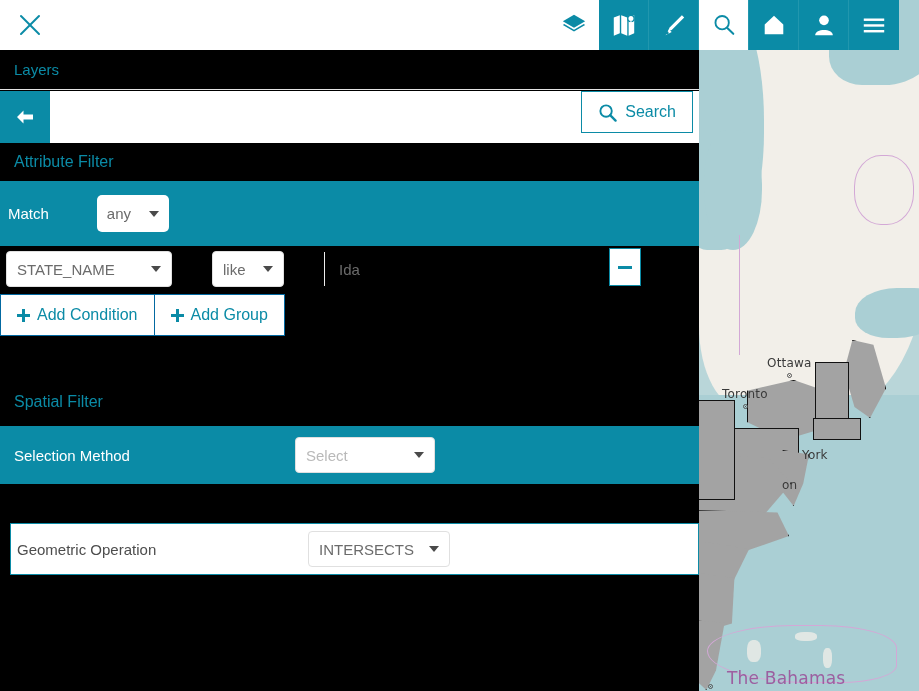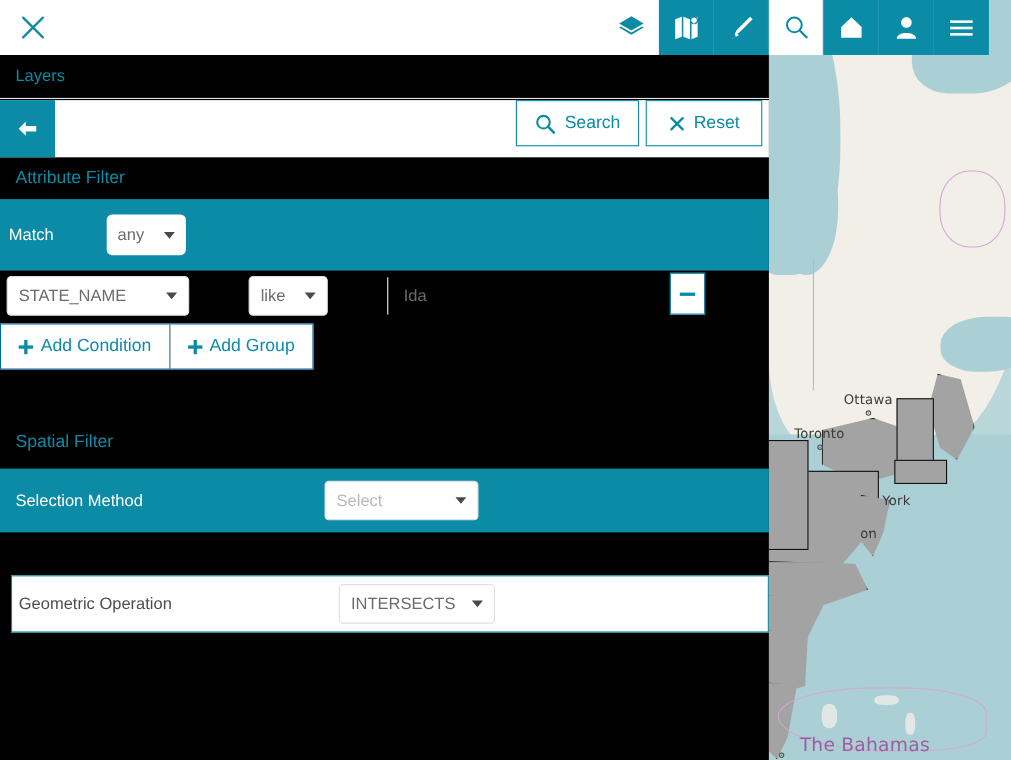--- a/index.html
+++ b/index.html
@@ -183,21 +183,21 @@
     border-left: 5px solid transparent;
     border-right: 5px solid transparent;
     border-top: 6px solid #4a4a4a;
     flex: none;
   }
 
   .cond-row {
     position: absolute; left: 0;
     width: 699px; height: 46px;
     display: flex; align-items: center;
-    gap: 24px;
+    gap: 10px;
     padding-left: 6px;
   }
   .val-input {
     height: 34px;
     border: none;
     border-left: 1px solid #ededed;
     outline: none;
     font-size: 15px;
     color: #6b6b6b;
     padding-left: 14px;
@@ -341,27 +341,20 @@
         </svg>
       </div>
       <div class="action-btns">
         <div class="btn-outline">
           <svg width="19" height="19" viewBox="0 0 20 20" aria-hidden="true">
             <circle cx="8.5" cy="8.5" r="6" fill="none" stroke="#0b8ba6" stroke-width="2"></circle>
             <line x1="12.8" y1="12.8" x2="18.5" y2="18.5" stroke="#0b8ba6" stroke-width="2.4" stroke-linecap="round"></line>
           </svg>
           <span>Search</span>
         </div>
-        <div class="btn-outline">
-          <svg width="15" height="15" viewBox="0 0 16 16" aria-hidden="true">
-            <line x1="2.5" y1="2.5" x2="13.5" y2="13.5" stroke="#0b8ba6" stroke-width="2.2" stroke-linecap="round"></line>
-            <line x1="13.5" y1="2.5" x2="2.5" y2="13.5" stroke="#0b8ba6" stroke-width="2.2" stroke-linecap="round"></line>
-          </svg>
-          <span>Reset</span>
-        </div>
       </div>
     </div>
 
     <div class="section-title" style="top:103px;">Attribute Filter</div>
 
     <div class="match-bar" style="top:131px;">
       <span class="txt" style="padding-left:4px;">Match</span>
       <div class="sel pill" style="width:72px;margin-left:40px;">
         <span>any</span>
         <span class="caret"></span>

